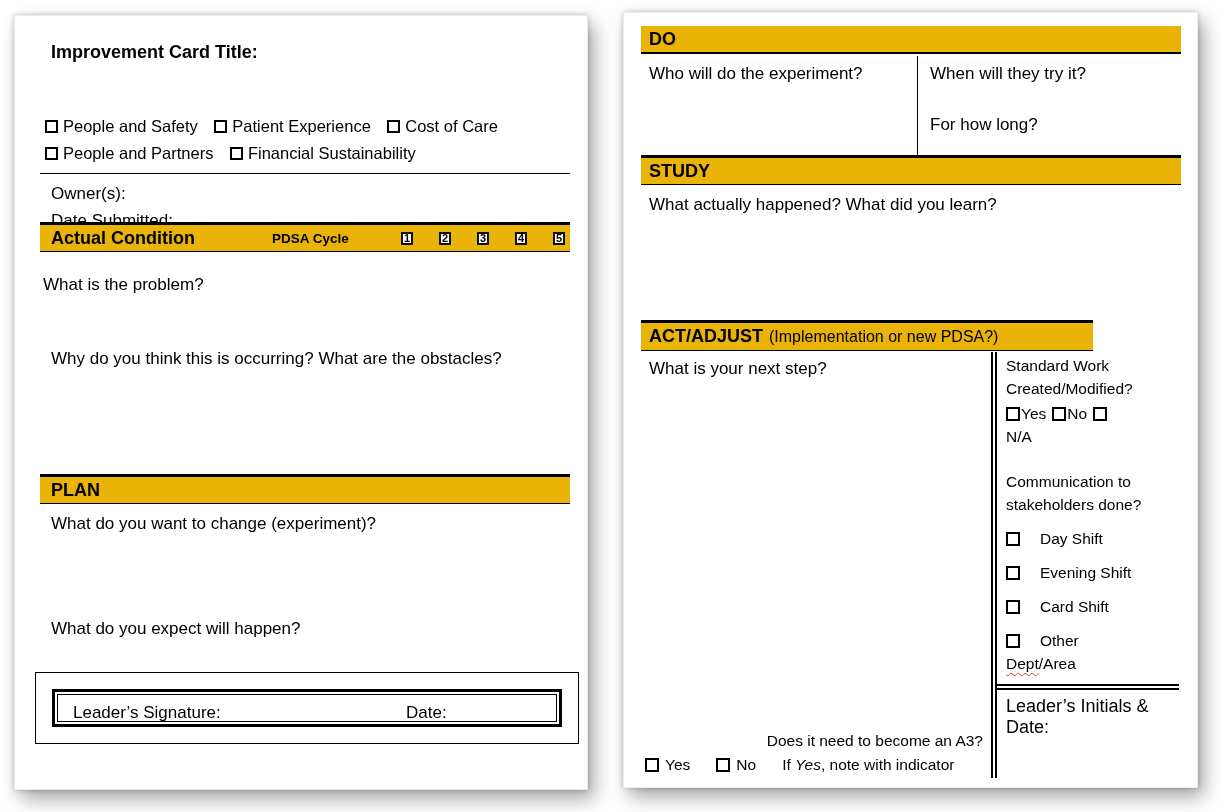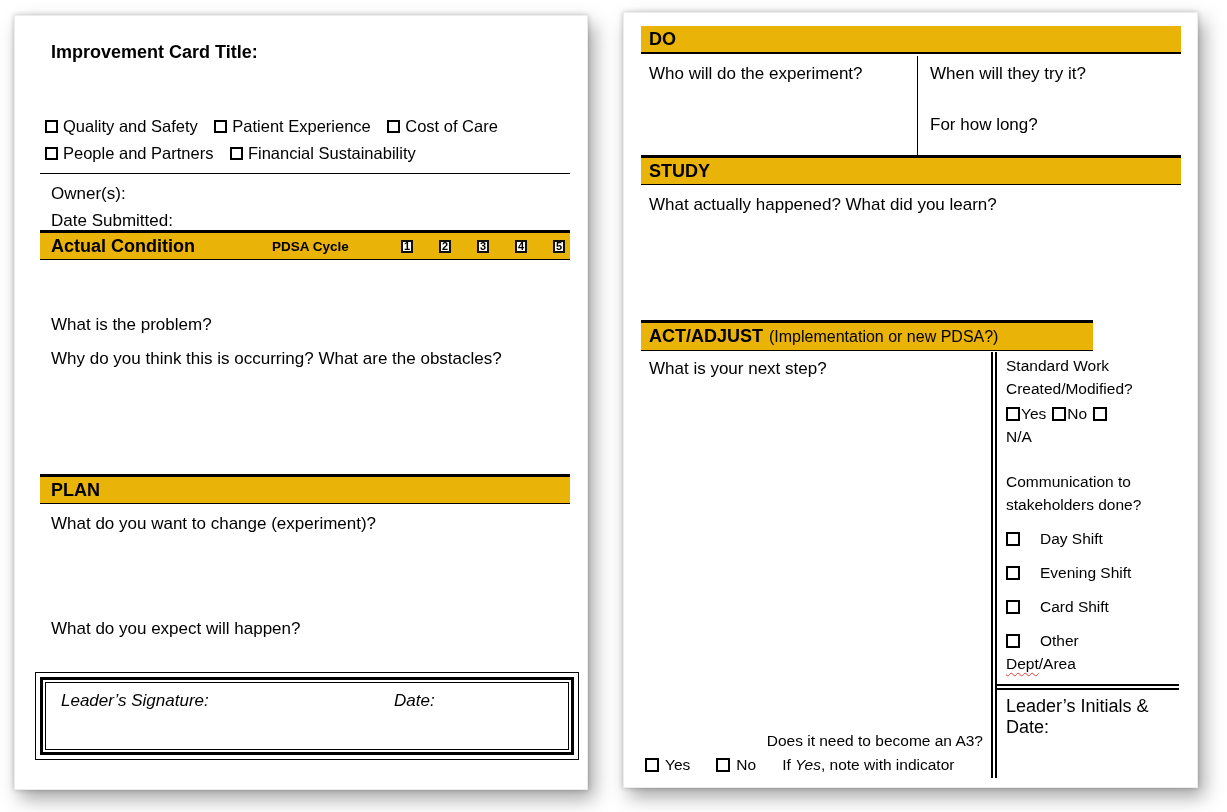--- a/index.html
+++ b/index.html
@@ -26,32 +26,32 @@
           align-items:center; justify-content:center; font-size:11px; font-weight:700;
           text-decoration:underline; background:#fdfdf6; }
 
   
   .lc-title { left:36px; top:26px; font-size:18px; font-weight:700; }
   .lc-row1 { left:30px; top:101px; white-space:nowrap; }
   .lc-row2 { left:30px; top:128px; white-space:nowrap; }
   .lc-line1 { left:25px; top:157px; width:530px; }
   .lc-owners { left:36px; top:164px; }
   .lc-date { left:36px; top:191px; }
-  .lc-band-ac { left:25px; top:214px; width:530px; height:30px; }
+  .lc-band-ac { left:25px; top:206px; width:530px; height:30px; }
   .lc-ac-text { padding-left:11px; }
   .lc-pdsa-label { position:absolute; left:232px; font-size:13.5px; font-weight:700; }
   .lc-pdsa-boxes { position:absolute; right:5px; display:flex; gap:26px; }
-  .lc-q1 { left:36px; top:255px;margin-top:40px; }
+  .lc-q1 { left:28px; top:255px; }
   .lc-q2 { left:36px; top:329px; width:462px; }
   .lc-band-plan { left:25px; top:458px; width:530px; height:30px; }
   .lc-plan-text { padding-left:11px; }
   .lc-q3 { left:36px; top:494px; }
   .lc-q4 { left:36px; top:599px; }
-  .sig-outer { left:20px; top:656px; width:544px; height:88px;
-               border:1.5px solid #000; padding:4px;font-style:italic; }
+  .sig-outer { left:20px; top:656px; width:544px; height:72px;
+               border:1.5px solid #000; padding:16px; }
   .sig-mid { border:3px solid #000; width:100%; height:100%; padding:2px; }
   .sig-in { border:1px solid #000; width:100%; height:100%; position:relative; }
   .sig-label { position:absolute; left:15px; top:8px; font-size:17px; }
   .sig-date { position:absolute; left:348px; top:8px; font-size:17px; }
 
   
   .rc-band-do { left:17px; top:13px; width:540px; height:28px; border-top:none; border-bottom:2px solid #000; }
   .rc-do-text { padding-left:8px; }
   .rc-do-row { left:17px; top:43px; width:540px; height:99px; display:flex; }
   .rc-do-left { width:277px; border-right:1.5px solid #000; padding:4px 6px 0 8px; }
@@ -89,21 +89,21 @@
 </head>
 <body>
 
 <div class="card" id="left-card">
 
   <div class="abs lc-title">Improvement Card Title:</div>
 
   <div class="abs lc-row1">
     <span class="cat">
       <span class="cb"></span>
-      <span>Quality and Safety</span>
+      <span>People and Safety</span>
     </span>
     <span class="cat">
       <span class="cb"></span>
       <span>Patient Experience</span>
     </span>
     <span class="cat">
       <span class="cb"></span>
       <span>Cost of Care</span>
     </span>
   </div>

